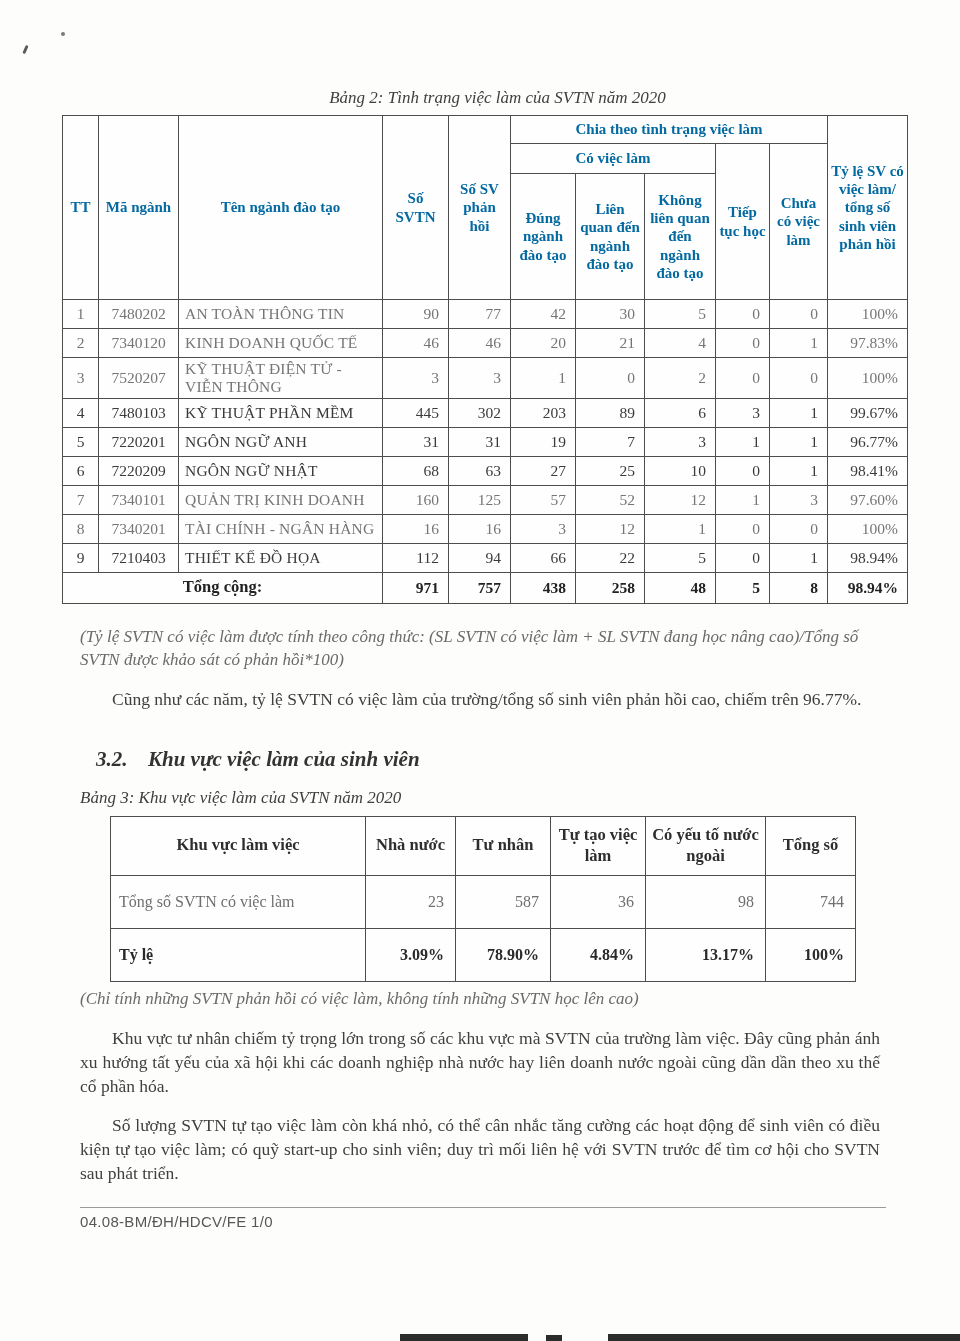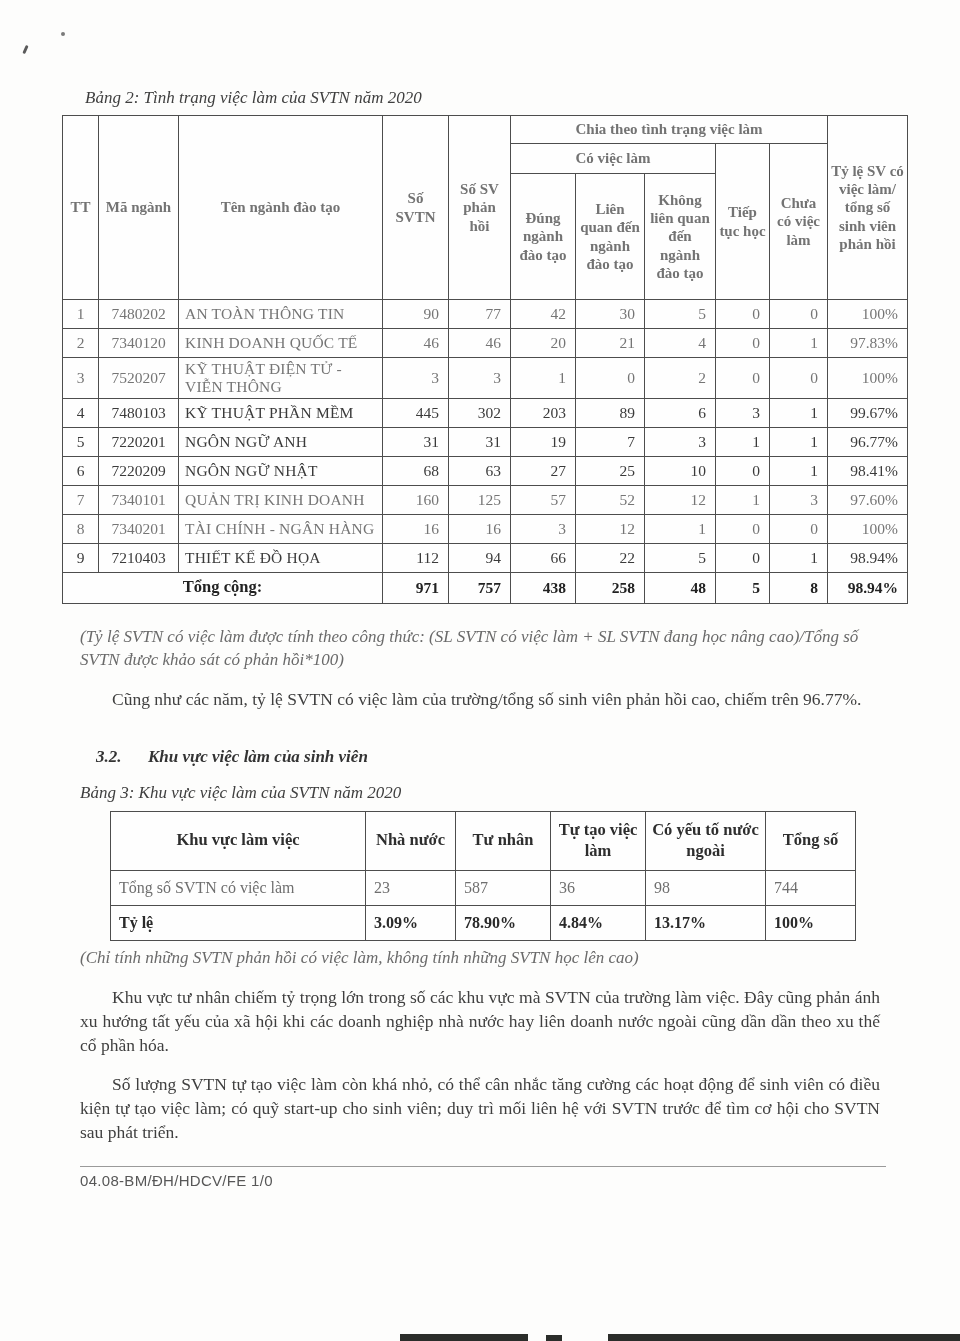--- a/index.html
+++ b/index.html
@@ -1,55 +1,55 @@
 <!DOCTYPE html>
 <html><head>
 <meta charset="utf-8">
 <style>
   html,body{margin:0;padding:0;background:#e8e8e8;}
   .page{position:relative;width:960px;height:1341px;background:#fdfdfc;overflow:hidden;
         font-family:"Liberation Serif", serif;color:#3a3a3a;margin:0 auto;}
   .content{position:absolute;left:62px;top:0;width:848px;}
 
   .caption{font-style:italic;font-size:17px;color:#3f3f3f;}
-  .caption-b2{margin:88px 0 7px 23px;}
+  .caption-b2{margin:88px 0 7px 23px;text-align:center;}
   .caption-b3{margin:16px 0 8px 18px;}
 
   
   table{border-collapse:collapse;table-layout:fixed;background:#fefefe;}
   td,th{border:1px solid #4d4d4d;overflow:hidden;}
   .t2{width:845px;font-size:15.5px;}
   .t2 thead th{font-weight:bold;text-align:center;vertical-align:middle;
-               padding:2px 3px;line-height:1.22;font-size:15px;color:#737373;}
+               padding:2px 3px;line-height:1.22;font-size:15px;color:#0369a1;}
   .t2 .hr1{height:28px;} .t2 .hr2{height:30px;} .t2 .hr3{height:126px;}
   .t2 tbody td{padding:2px 6px;vertical-align:middle;line-height:1.15;}
   .t2 .r td{height:24px;}
   .t2 .c{text-align:center;}
   .t2 .l{text-align:left;letter-spacing:.2px;}
   .t2 .n{text-align:right;padding-right:9px;}
   .dim td{color:#757575;}
   .t2 .total td{font-weight:bold;height:26px;color:#222;margin-top:31px;}
   .t2 .total .lbl{text-align:center;font-size:16.5px;}
   .wrapnarrow{display:inline-block;max-width:42px;}
 
   
   .note{font-style:italic;color:#6a6a6a;font-size:17px;line-height:1.35;
         margin:22px 0 0 18px;width:798px;}
   .para{font-size:17.5px;line-height:1.38;color:#3f3f3f;text-align:justify;
         text-indent:32px;margin:15px 0 0 18px;width:800px;}
-  .sect{margin:36px 0 0 34px;font-size:17px;font-weight:bold;font-style:italic;color:#333;}
+  .sect{margin:36px 0 0 34px;font-size:21px;font-weight:bold;font-style:italic;color:#333;}
   .sect .num{display:inline-block;width:52px;}
 
   
   .t3{width:745px;margin:2px 0 0 48px;font-size:16px;}
   .t3 thead th{font-weight:bold;text-align:center;vertical-align:middle;height:54px;
                line-height:1.25;font-size:16.5px;color:#2e2e2e;padding:2px 4px;}
-  .t3 tbody td{height:26px;vertical-align:middle;padding:4px 8px;}
+  .t3 tbody td{height:26px;vertical-align:middle;padding:13px 8px;}
   .t3 .l{text-align:left;}
-  .t3 .n{text-align:left;padding-right:11px;}
+  .t3 .n{text-align:right;padding-right:11px;}
   .t3 .row-count td{color:#6f6f6f;}
   .t3 .row-pct td{font-weight:bold;color:#2a2a2a;}
 
   
   .footer-rule{margin:22px 0 0 18px;width:806px;border-top:1px solid #9a9a9a;height:0;}
   .footer-code{margin:5px 0 0 18px;font-family:"Liberation Sans", sans-serif;
                font-size:15px;color:#575757;letter-spacing:.3px;}
 
   
   .speck1{position:absolute;left:61px;top:32px;width:4px;height:4px;background:#7a7a7a;border-radius:50%;}

